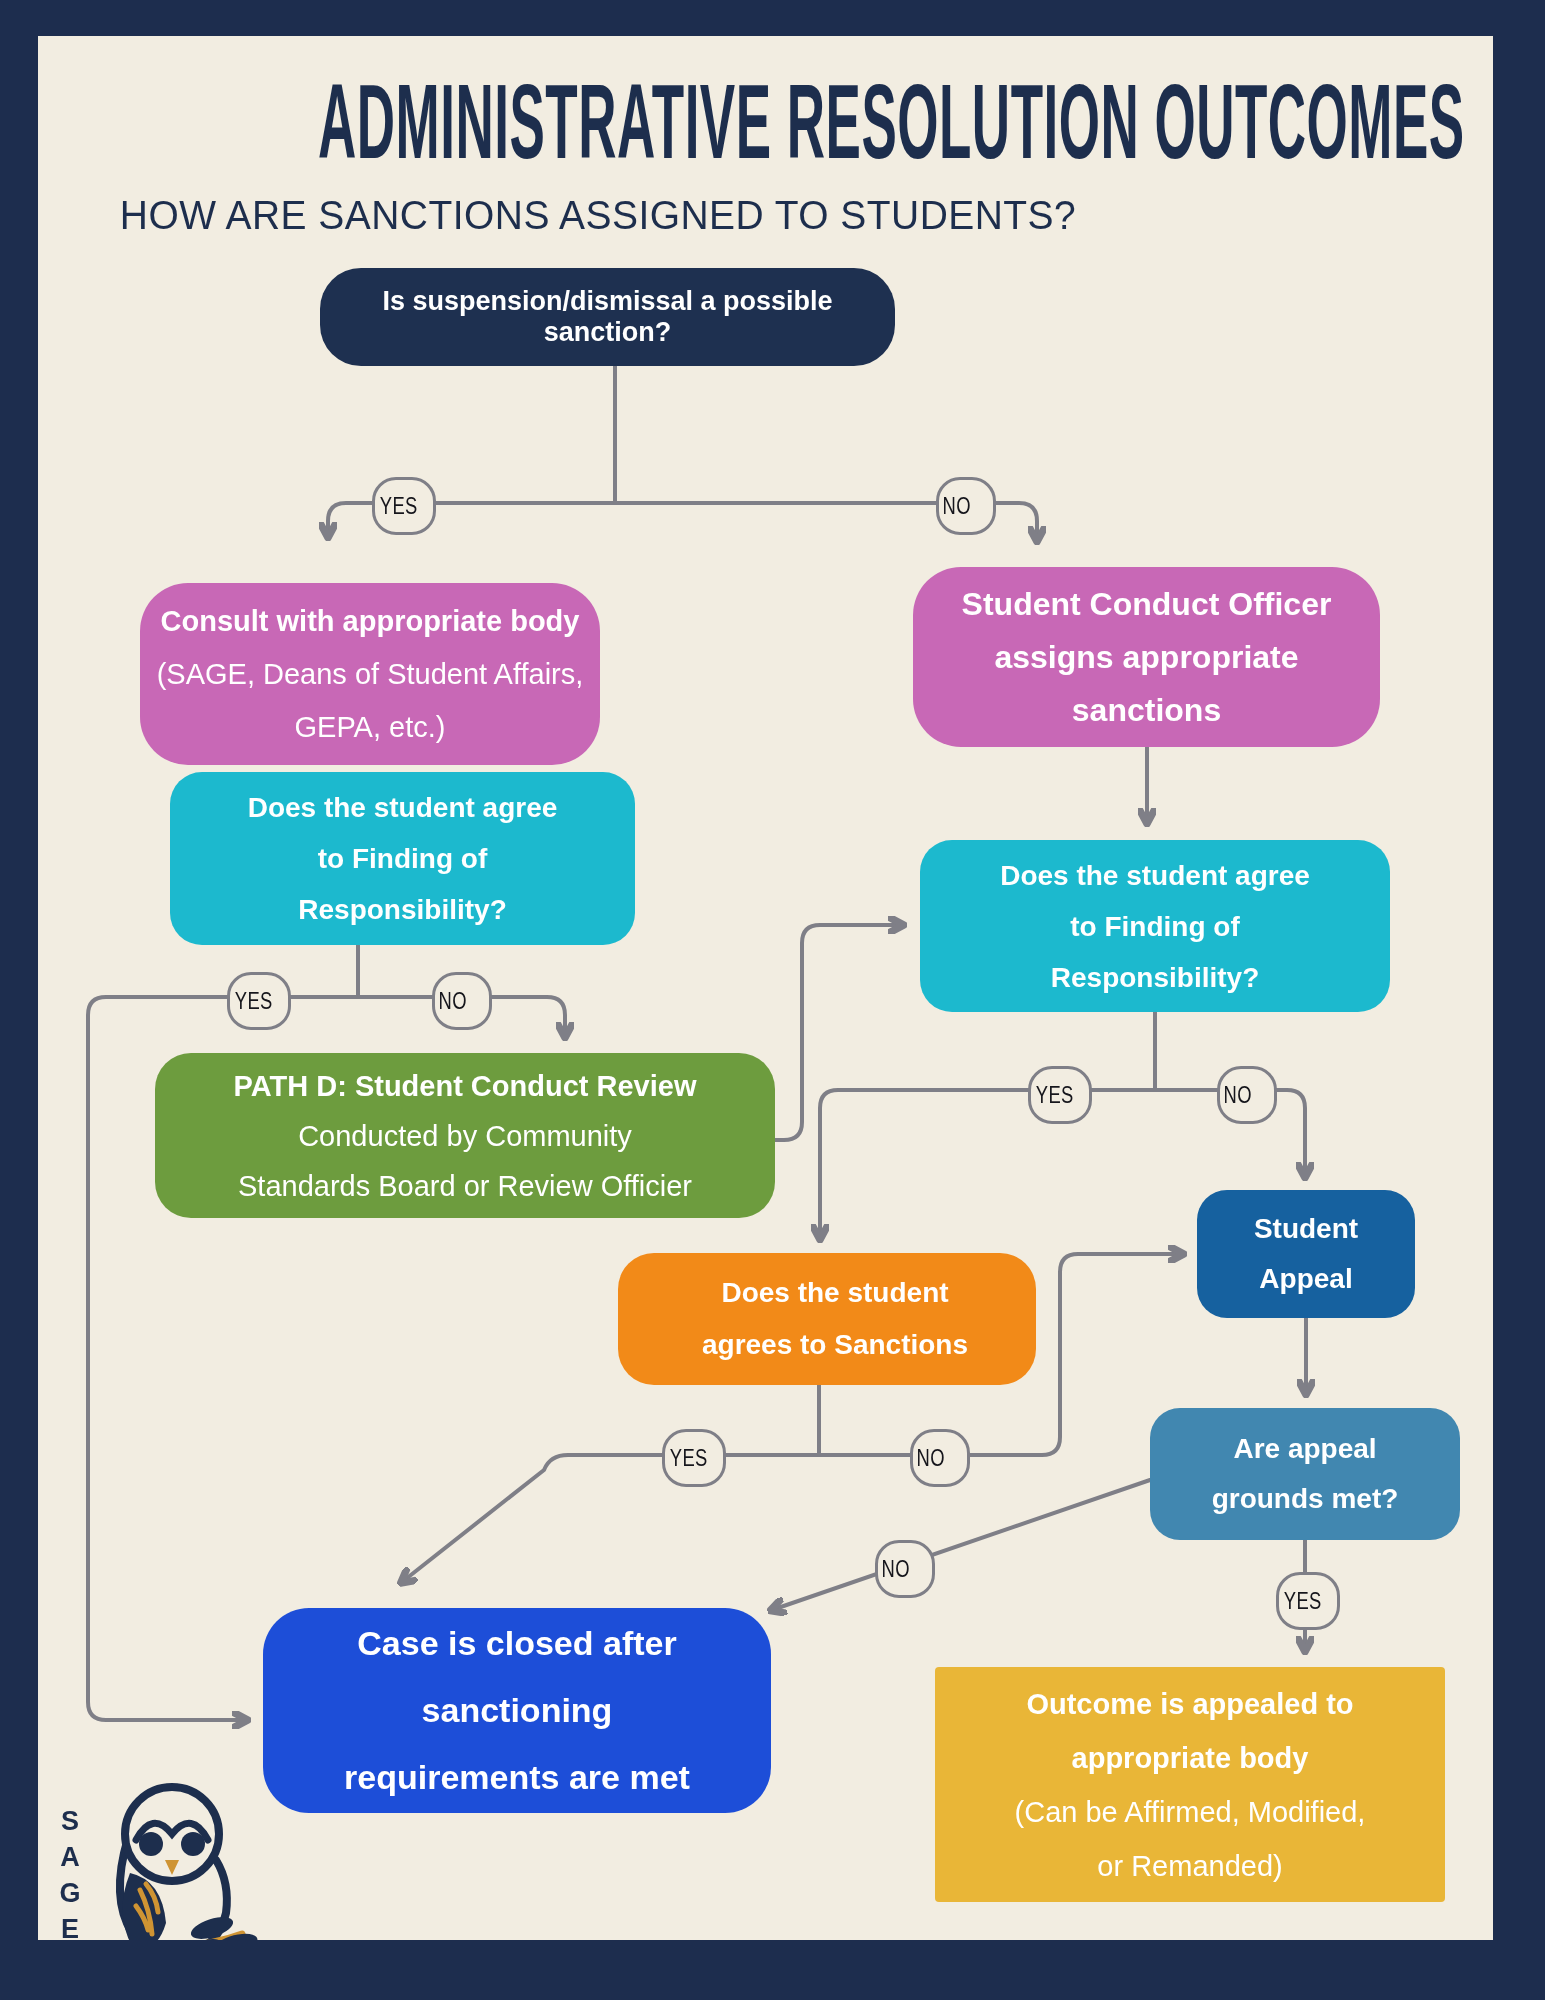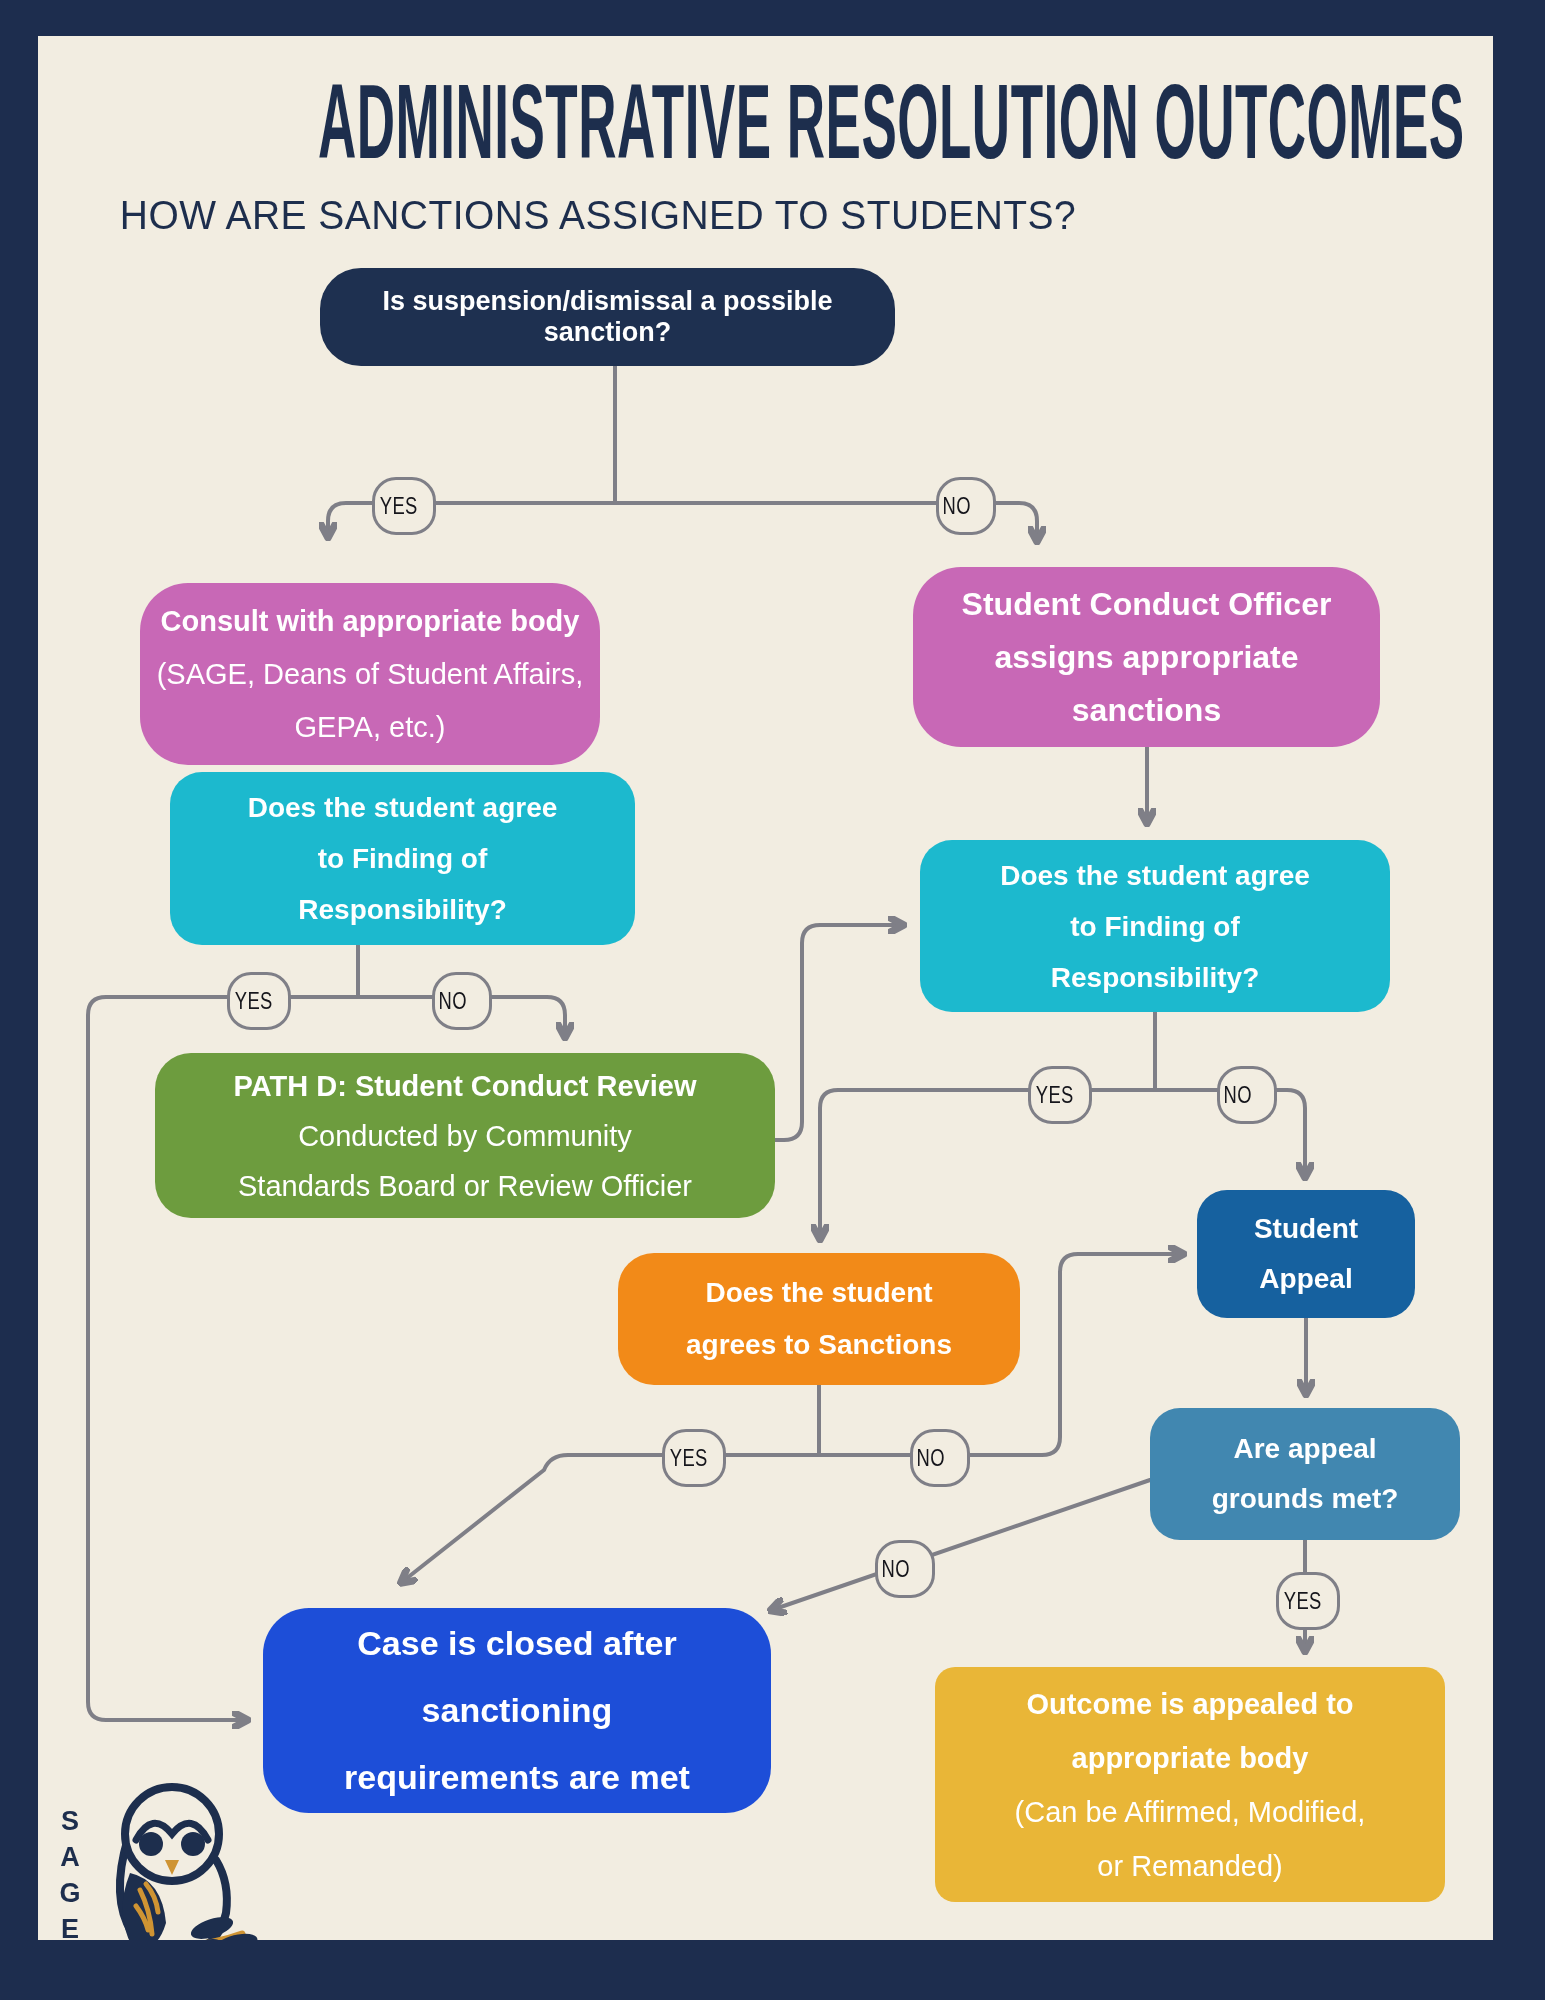--- a/index.html
+++ b/index.html
@@ -88,42 +88,42 @@
     <div class="b">to Finding of</div>
     <div class="b">Responsibility?</div>
   </div>
 
   <div class="node" style="left:155px;top:1053px;width:620px;height:165px;border-radius:36px;background:#6d9c3e;font-size:29px;line-height:50px;">
     <div class="b">PATH D: Student Conduct Review</div>
     <div>Conducted by Community</div>
     <div>Standards Board or Review Officier</div>
   </div>
 
-  <div class="node" style="left:618px;top:1253px;width:402px;height:132px;border-radius:36px;background:#f28a18;font-size:28px;line-height:52px;">
+  <div class="node" style="left:618px;top:1253px;width:402px;height:132px;border-radius:36px;background:#f28a18;font-size:28px;line-height:52px;padding-left:16px;">
     <div class="b">Does the student</div>
     <div class="b">agrees to Sanctions</div>
   </div>
 
   <div class="node" style="left:1197px;top:1190px;width:218px;height:128px;border-radius:30px;background:#16619f;font-size:28px;line-height:50px;">
     <div class="b">Student</div>
     <div class="b">Appeal</div>
   </div>
 
   <div class="node" style="left:1150px;top:1408px;width:310px;height:132px;border-radius:30px;background:#4187b0;font-size:28px;line-height:50px;">
     <div class="b">Are appeal</div>
     <div class="b">grounds met?</div>
   </div>
 
   <div class="node" style="left:263px;top:1600px;width:508px;height:205px;border-radius:46px;background:#1d4ed8;font-size:34px;line-height:67px;margin-top:8px;">
     <div class="b">Case is closed after</div>
     <div class="b">sanctioning</div>
     <div class="b">requirements are met</div>
   </div>
 
-  <div class="node" style="left:935px;top:1667px;width:510px;height:235px;border-radius:20px;background:#e9b637;font-size:29px;line-height:54px;">
+  <div class="node" style="left:935px;top:1667px;width:510px;height:235px;border-radius:4px;background:#e9b637;font-size:29px;line-height:54px;">
     <div class="b">Outcome is appealed to</div>
     <div class="b">appropriate body</div>
     <div>(Can be Affirmed, Modified,</div>
     <div>or Remanded)</div>
   </div>
 
   <div class="oval" style="left:372px;top:477px;width:58px;height:52px;">
       <span>YES</span>
     </div>
   <div class="oval" style="left:936px;top:477px;width:54px;height:52px;">

